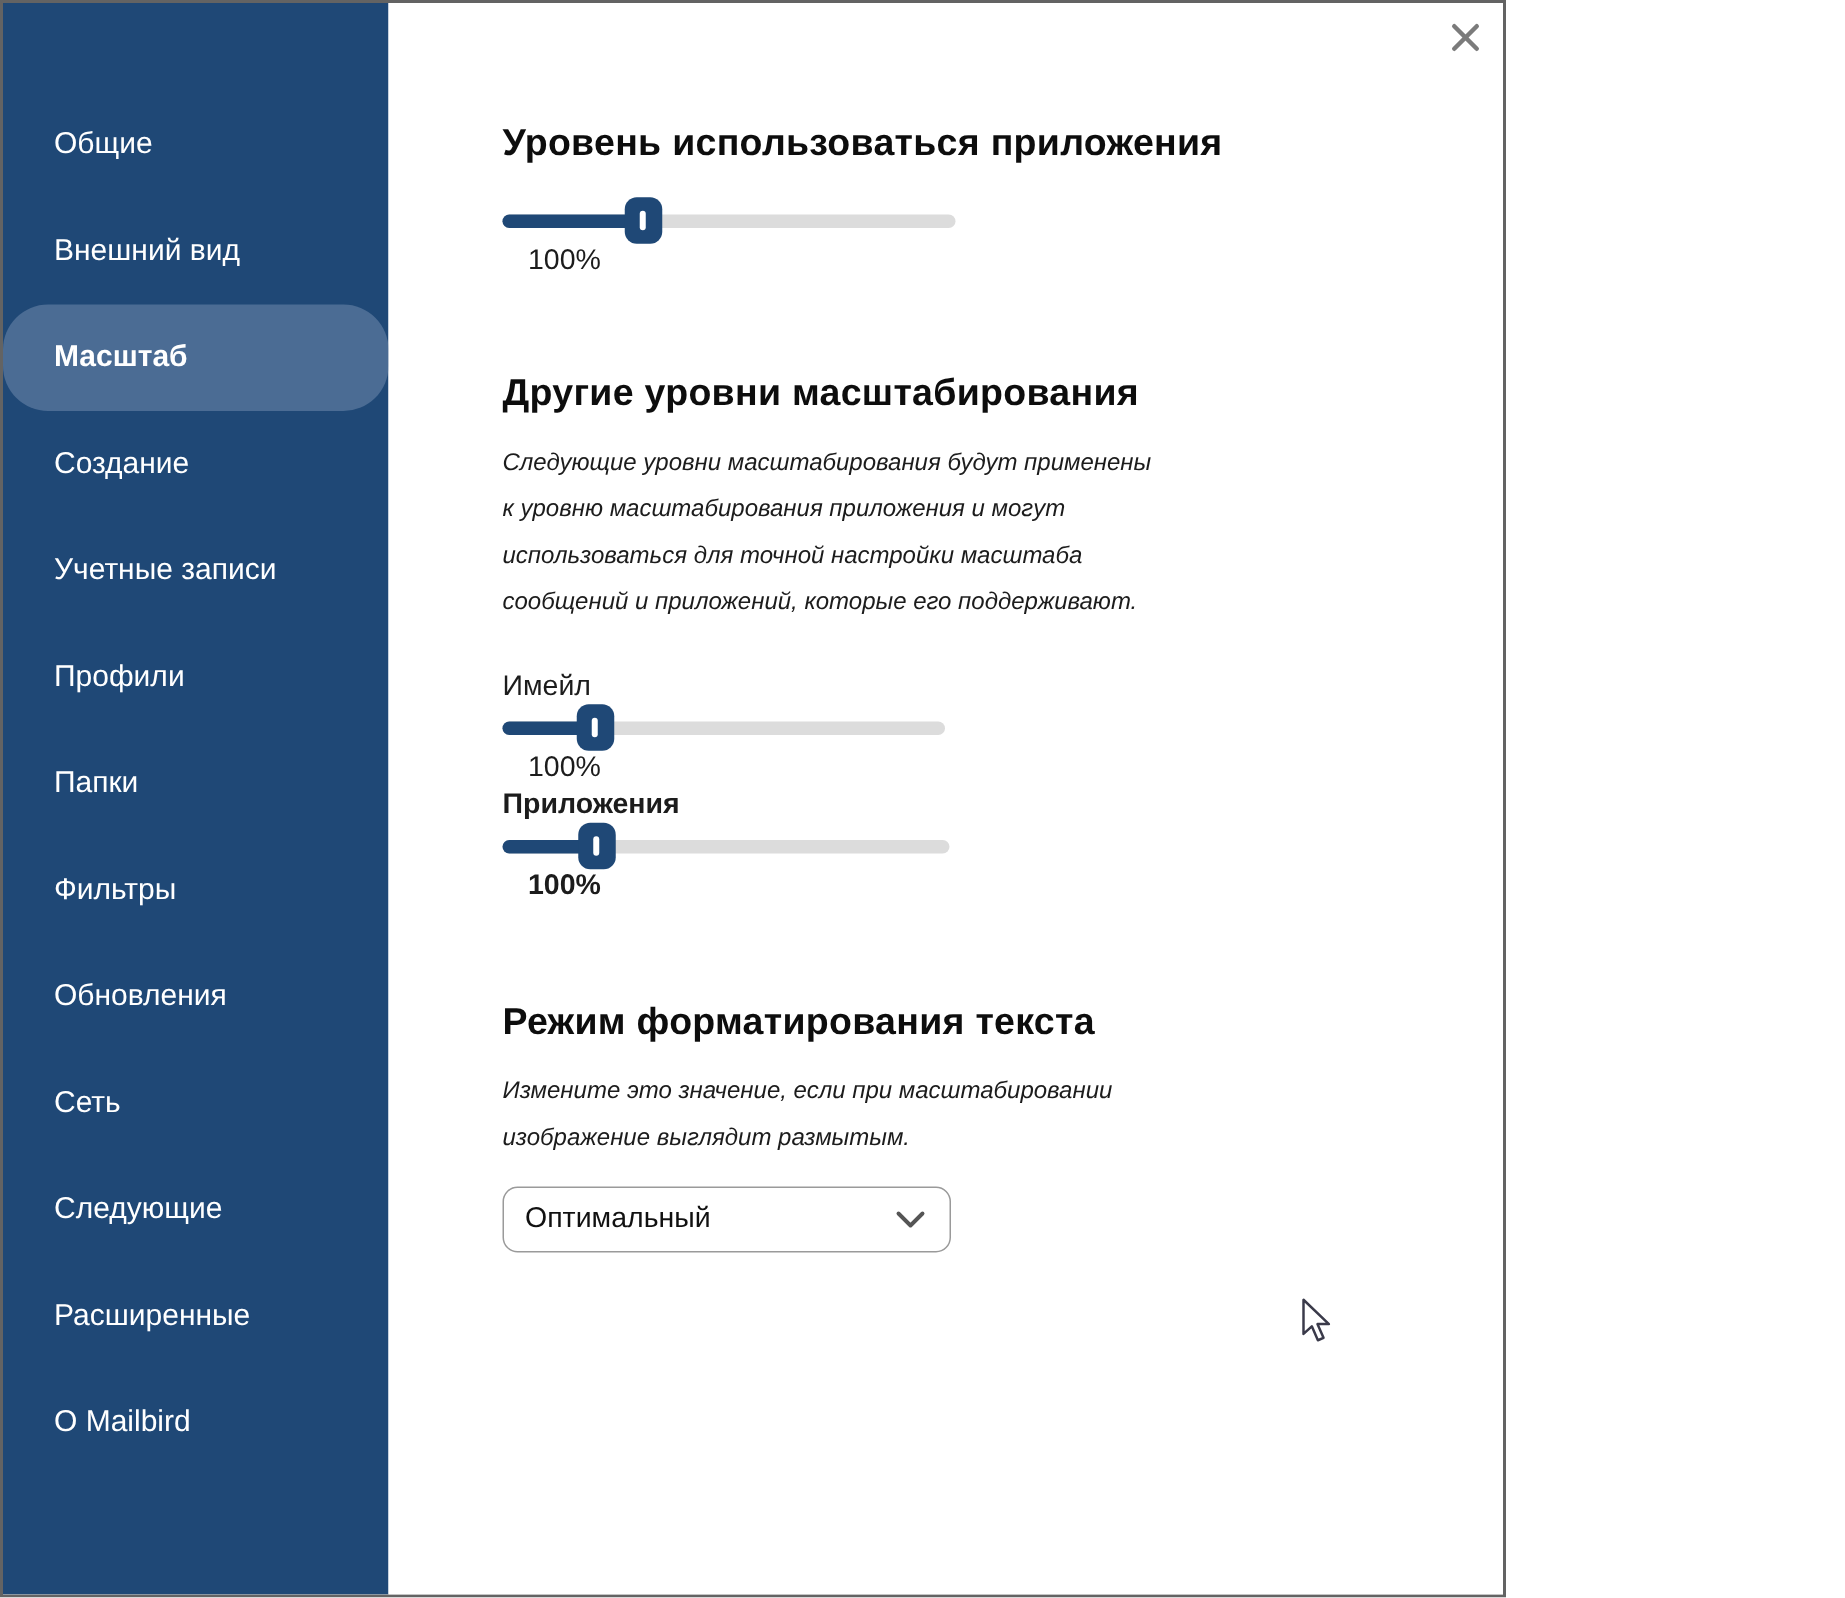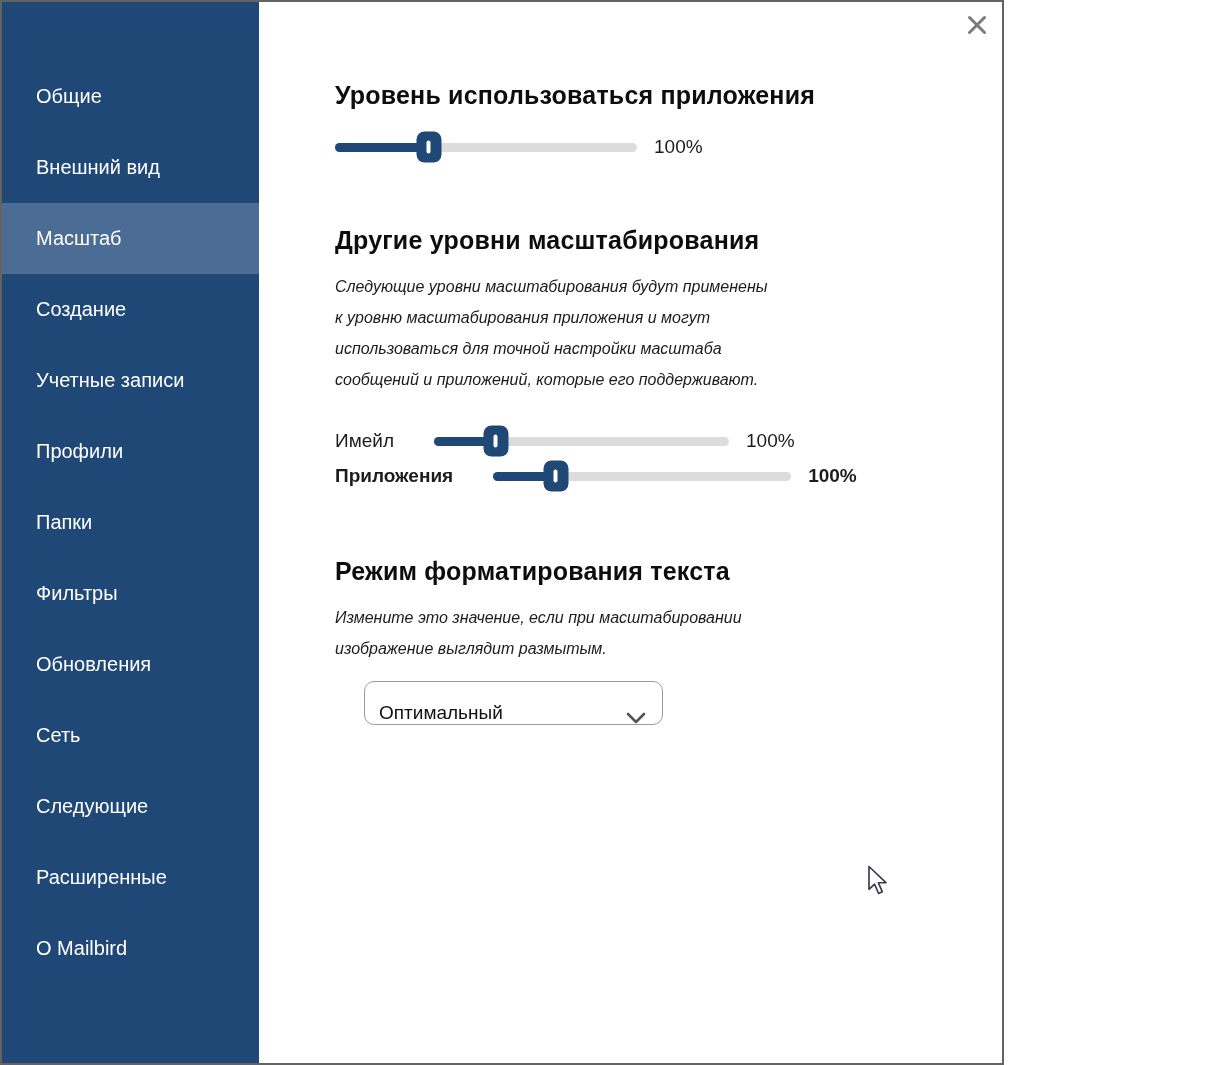--- a/index.html
+++ b/index.html
@@ -25,21 +25,22 @@
     height: 71px;
     display: flex;
     align-items: center;
     padding-left: 34px;
     color: #ffffff;
     font-size: 20px;
     cursor: pointer;
   }
   .sidebar-item.selected {
     background: #4B6C94;
-    font-weight: normal;
+    font-weight: bold;
+    border-radius: 30px;
   }
 
   
   .main {
     flex: 1;
     position: relative;
     background: #ffffff;
     padding: 79px 0 0 76px;
   }
 
@@ -65,21 +66,22 @@
     font-size: 16px;
     color: #1c1c1c;
     line-height: 31px;
     white-space: pre-line;
     margin-top: 17px;
   }
 
   
   .slider-row {
     display: flex;
-    align-items: center;
+    align-items: flex-start;
+    flex-direction: column;
   }
   .slider-row .row-label {
     font-size: 19px;
     color: #1c1c1c;
     margin-right: 40px;
   }
   .slider {
     position: relative;
     height: 32px;
     cursor: pointer;
@@ -136,25 +138,24 @@
 
   
   .dropdown {
     margin-top: 17px;
     width: 299px;
     height: 44px;
     border: 1.5px solid #9a9a9a;
     border-radius: 10px;
     background: #fff;
     display: flex;
-    align-items: flex-end;
+    align-items: center;
     justify-content: space-between;
     padding: 0 16px 0 14px;
     cursor: pointer;
-    margin-left: 29px;
   }
   .dropdown .dd-value {
     font-size: 19px;
     color: #111;
   }
 
   .cursor {
     position: absolute;
     left: 608px;
     top: 863px;

